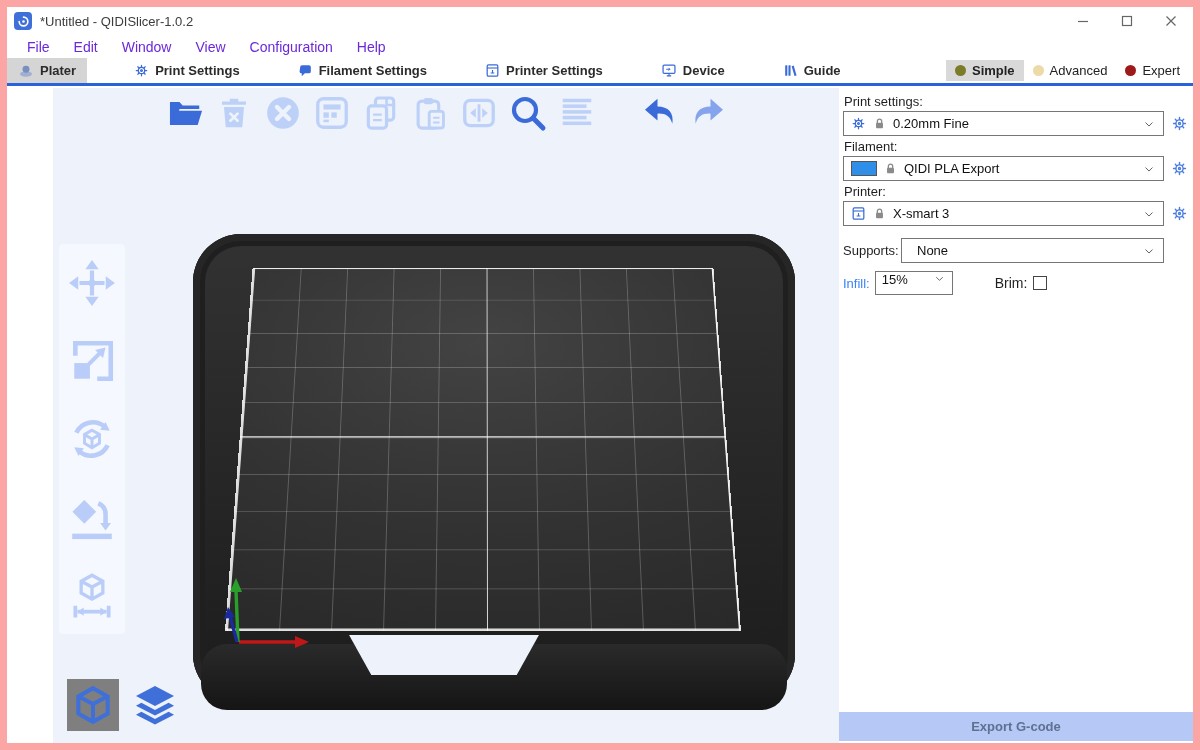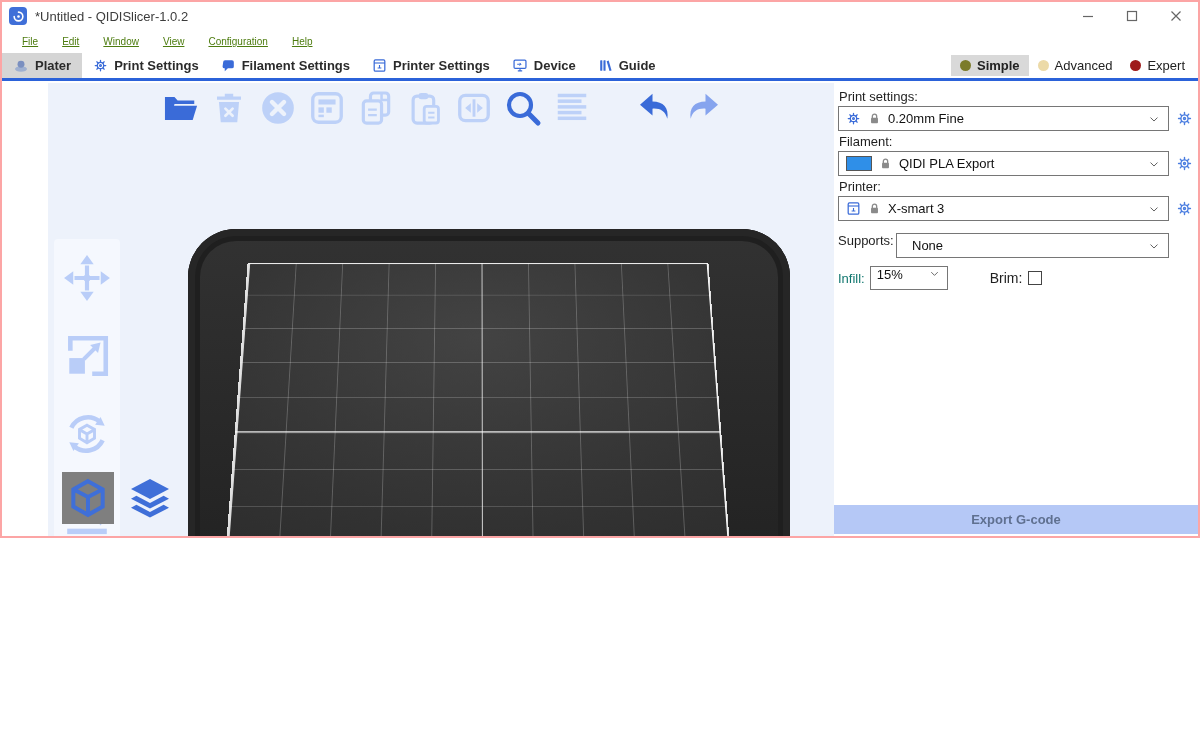--- a/index.html
+++ b/index.html
@@ -1,34 +1,34 @@
 <!DOCTYPE html>
 <html><head>
 <meta charset="utf-8">
 <style>
   * { margin:0; padding:0; box-sizing:border-box; }
   html,body { background:#fff; }
   body { font-family:"Liberation Sans", sans-serif; }
-  #app { position:relative; width:1200px; height:538px; border:2px solid #fca5a5;
+  #app { position:relative; width:1200px; height:750px; border:7px solid #fca5a5;
          background:#fff; overflow:hidden; }
 
   
   .titlebar { height:28px; display:flex; align-items:center; padding-left:7px; background:#fff; }
   .app-logo { width:18px; height:18px; border-radius:4px; background:#3f6fd8;
               display:flex; align-items:center; justify-content:center; }
   .title-text { margin-left:8px; font-size:13px; color:#3c3c3c; }
   .win-controls { margin-left:auto; display:flex; height:100%; }
   .win-btn { width:44px; height:100%; display:flex; align-items:center; justify-content:center; color:#666; }
 
   
   .menubar { height:23px; display:flex; align-items:center; padding-left:8px; }
-  .menu-item { font-size:10px; color:#4d7c0f; padding:2px 12px;text-decoration:underline; }
-
-  
-  .tabbar { height:28px; display:flex; align-items:stretch; border-bottom:3px solid #2b62d9; }
+  .menu-item { font-size:14px; color:#6d28d9; padding:2px 12px; }
+
+  
+  .tabbar { height:28px; display:flex; align-items:stretch; border-bottom:3px solid #2b62d9;gap:36px; }
   .tab { display:flex; align-items:center; gap:6px; padding:0 11px; font-size:13px;
          font-weight:600; color:#2b2b2b; white-space:nowrap; }
   .tab.active { background:#d5d5d5; }
   .tab .ticon { display:flex; align-items:center; }
   .modes { margin-left:auto; display:flex; align-items:center; padding-right:4px;padding-left:45px; }
   .mode { display:flex; align-items:center; gap:6px; font-size:13px; color:#222; padding:3px 9px; }
   .mode.active { background:#d9d9d9; font-weight:700; }
   .dot { width:11px; height:11px; border-radius:50%; }
   .dot-simple { background:#7b7b2a; } .dot-advanced { background:#ecdaa8; } .dot-expert { background:#9e1a1a; }
 
@@ -79,21 +79,21 @@
   
   .field-label { font-size:13px; color:#1f1f1f; margin:3px 0 2px 1px; }
   .combo-row { display:flex; align-items:center; gap:5px; }
   .combo { flex:1; height:25px; border:1px solid #767676; background:#fff;
            display:flex; align-items:center; gap:7px; padding:0 7px; }
   .combo-text { font-size:13px; color:#111; }
   .chev { margin-left:auto; display:flex; align-items:center; color:#555; }
   .gear-out { width:20px; display:flex; justify-content:center; color:#4a7de0; }
   .swatch { width:26px; height:15px; background:#2f8fe8; border:1px solid #555; }
   .lock { color:#8a8a8a; display:flex; }
-  .row-supports { display:flex; align-items:flex-start; margin-top:12px; padding-right:25px; }
+  .row-supports { display:flex; align-items:center; margin-top:12px; padding-right:25px; }
   .row-supports .field-inline { font-size:13px; color:#1f1f1f; width:56px; }
   .row-infill { display:flex; align-items:center; margin-top:8px; }
   .combo-sm { height:24px; border:1px solid #767676; background:#fff; display:flex;
               align-items:flex-start; padding:0 6px; gap:6px; }
   .checkbox { width:14px; height:14px; border:1px solid #444; background:#fff; margin-left:6px; }
   .export-btn { position:absolute; left:0; right:0; bottom:2px; height:29px;
                 background:#b5c8f6; color:#5f7090; font-weight:700; font-size:13px;
                 display:flex; align-items:center; justify-content:center; }
   svg { display:block; }
 </style>
@@ -487,21 +487,21 @@
           <span class="combo-text" style="margin-left:8px;">None</span>
           <span class="chev">
               <svg width="14" height="14">
                 <use href="#sym-chevron"></use>
               </svg>
             </span>
         </div>
       </div>
 
       <div class="row-infill">
-        <span class="field-inline" style="font-size:13px;color:#0f766e;">Infill:</span>
+        <span class="field-inline" style="font-size:13px;color:#3b82f6;">Infill:</span>
         <div class="combo-sm" style="width:78px;margin-left:5px;">
           <span class="combo-text">15%</span>
           <span class="chev">
               <svg width="13" height="13">
                 <use href="#sym-chevron"></use>
               </svg>
             </span>
         </div>
         <span style="font-size:14px;color:#1f1f1f;margin-left:42px;">Brim:</span>
         <span class="checkbox"></span>

